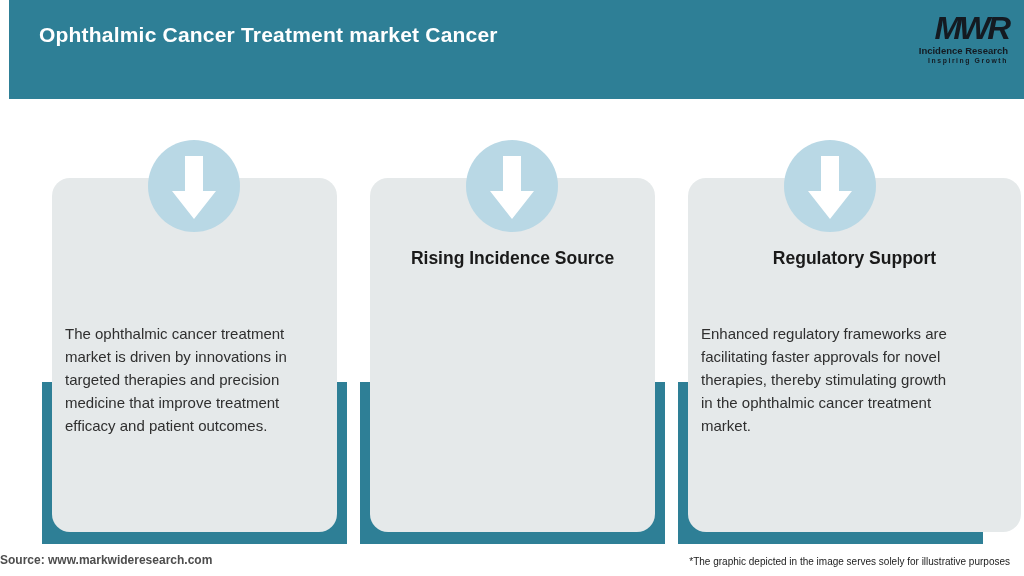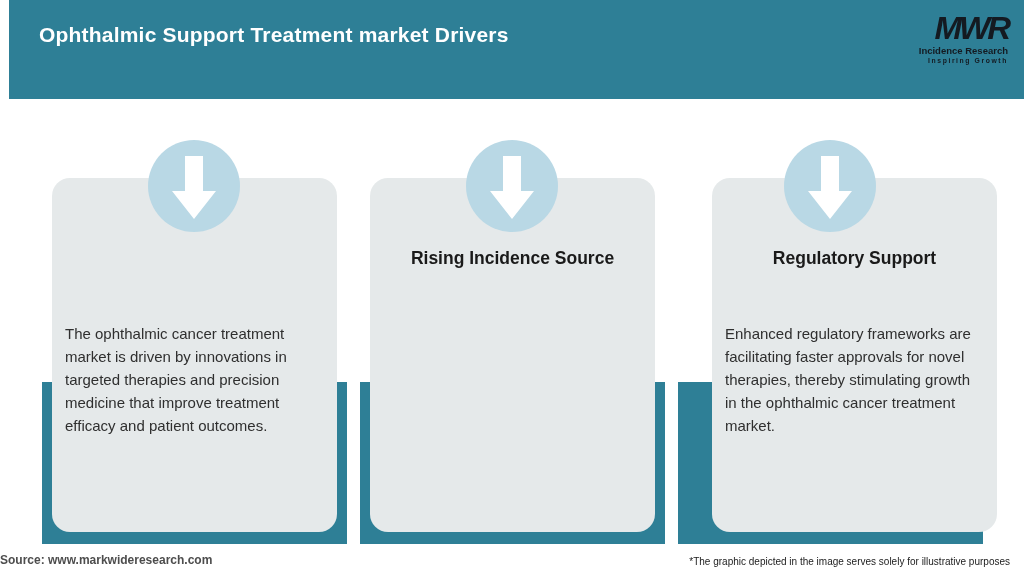--- a/index.html
+++ b/index.html
@@ -71,21 +71,21 @@
   
   .card {
     position: absolute;
     top: 178px;
     width: 285px; height: 354px;
     background: #e5e9ea;
     border-radius: 18px;
   }
   .card-0 { left: 52px; }
   .card-1 { left: 370px; }
-  .card-2 { left: 712px; }
+  .card-2 { left: 688px; padding-left: 48px; }
 
   .card-title {
     position: absolute;
     top: 70px; left: 0;
     width: 100%;
     margin: 0;
     text-align: center;
     font-size: 17.5px;
     font-weight: bold;
     color: #1a1a1a;
@@ -129,21 +129,21 @@
     font-weight: 500;
     color: #1b1b1b;
   }
 </style>
 </head>
 <body>
 
 <div class="canvas">
 
   <header class="header">
-    <h1 class="page-title">Ophthalmic Support Treatment market Drivers</h1>
+    <h1 class="page-title">Ophthalmic Cancer Treatment market Cancer</h1>
     <div class="logo">
       <div class="logo-mwr">MWR</div>
       <div class="logo-name">Incidence Research</div>
       <div class="logo-tag">Inspiring Growth</div>
     </div>
   </header>
 
   <div class="band band-0"></div>
   <div class="band band-1"></div>
   <div class="band band-2"></div>

